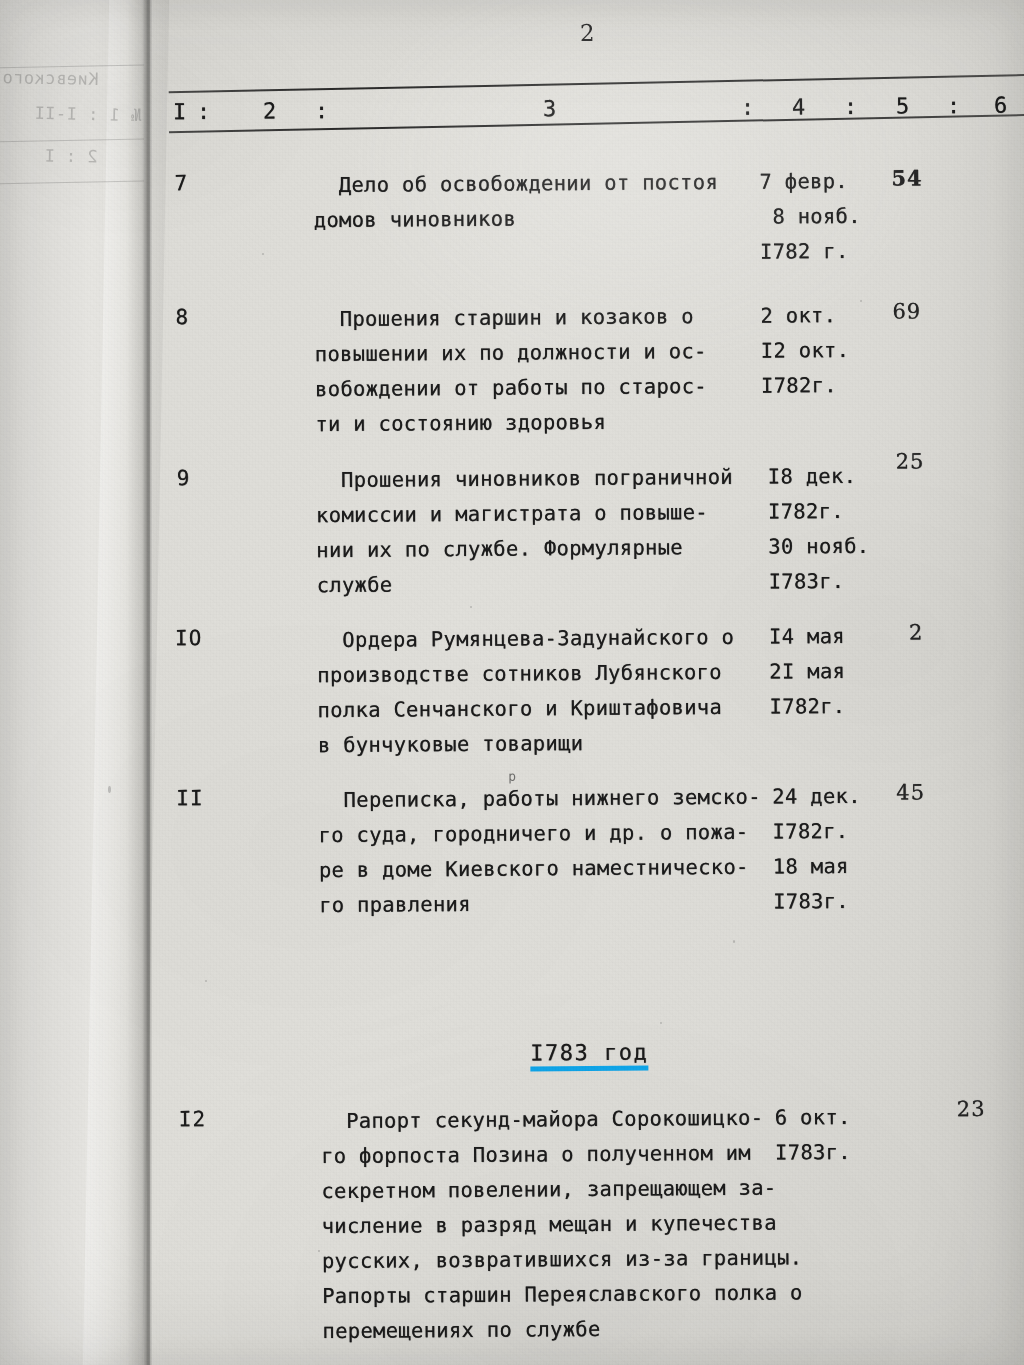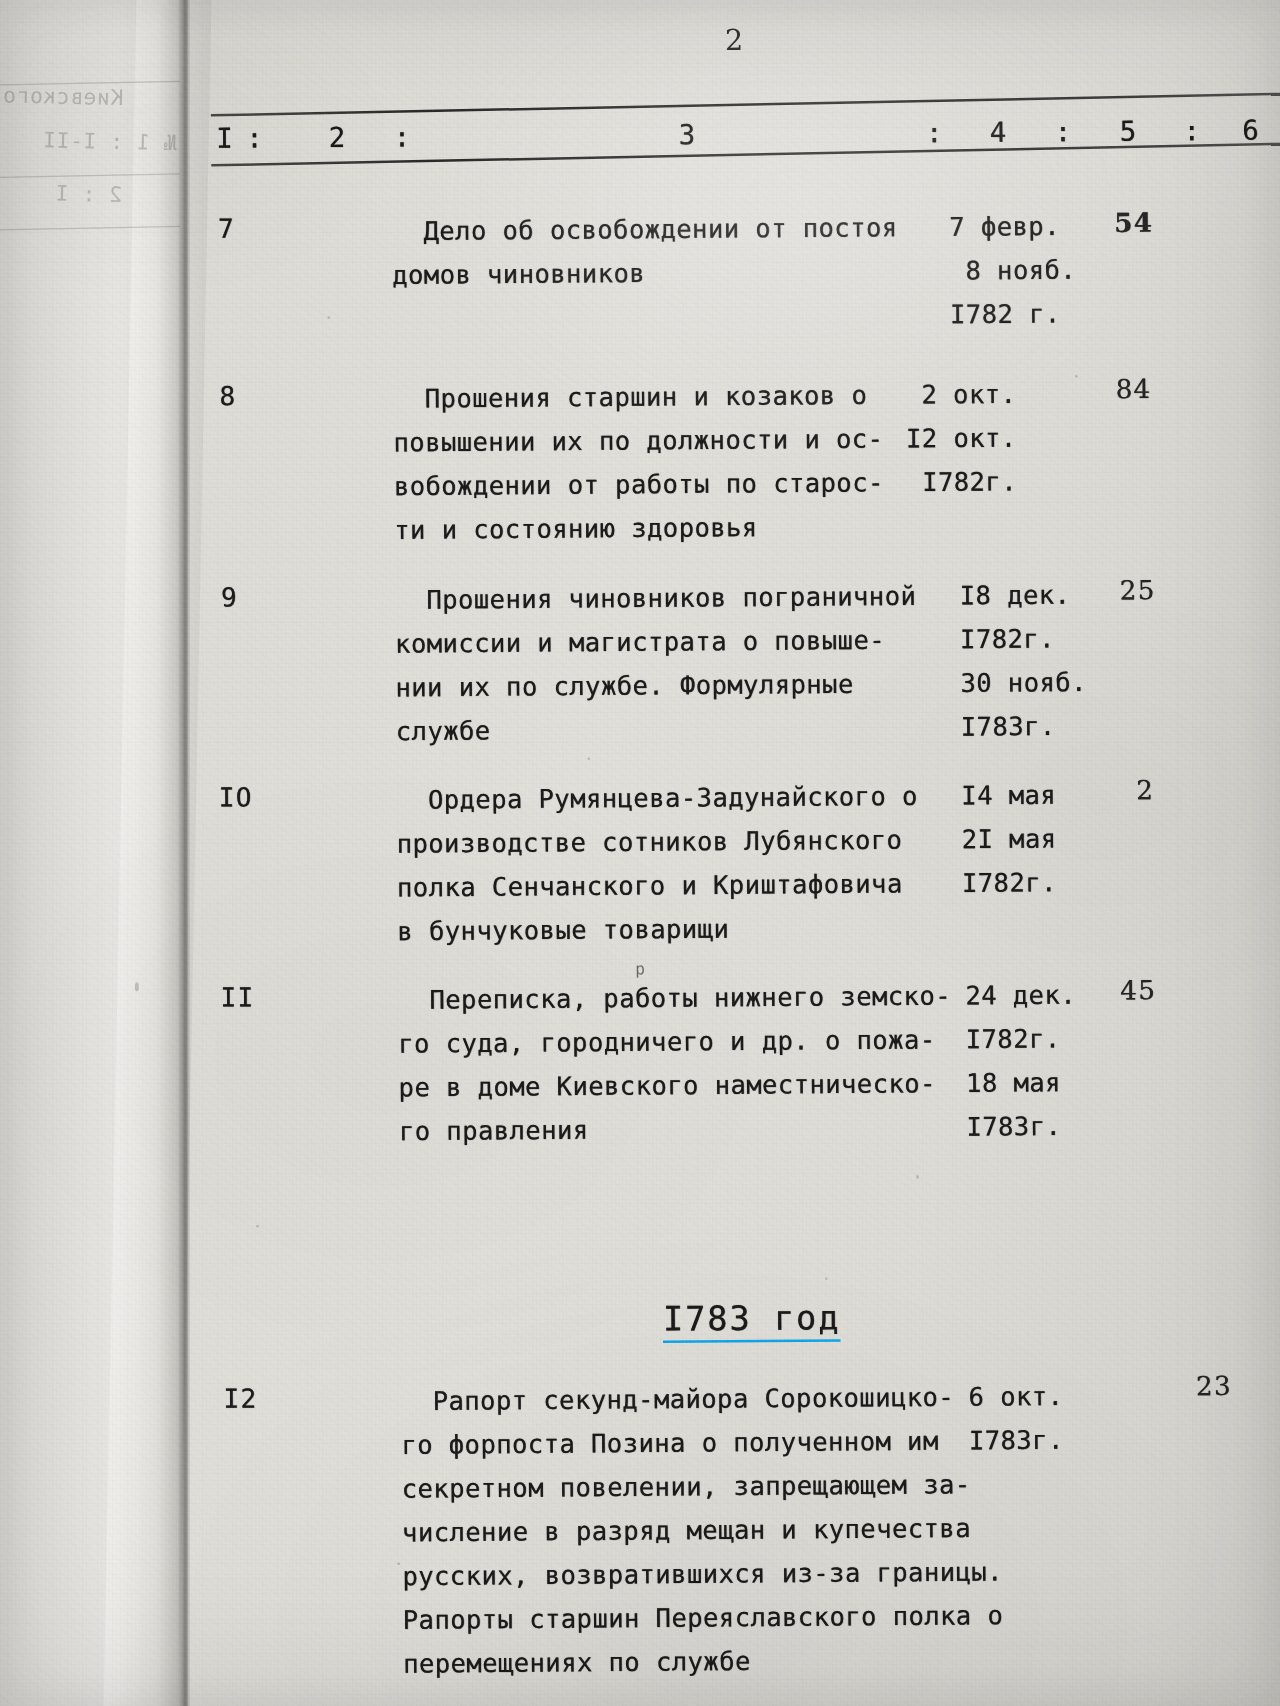--- a/index.html
+++ b/index.html
@@ -163,23 +163,23 @@
   .sheets {
     position: absolute;
     font-size: 21px;
     color: #232323;
     font-family: "DejaVu Serif", "Liberation Serif", serif;
     letter-spacing: 1px;
   }
 
   .year-heading {
     position: absolute;
-    font-size: 27px;
+    font-size: 22px;
     letter-spacing: 1.5px;
-    border-bottom: 2px solid #0ea5e9;
+    border-bottom: 5px solid #0ea5e9;
     padding-bottom: 1px;
   }
 
   
   .overtype {
     position: absolute;
     font-size: 13px;
     color: rgba(40,40,40,.62);
     font-family: "DejaVu Sans Mono", "Liberation Mono", monospace;
   }
@@ -236,29 +236,29 @@
       <div class="entry">
         <div class="num typed" style="left:23px;  top:168px;">7</div>
         <div class="desc typed" style="left:162px; top:166px;"><span>  Дело об освобождении от постоя</span><br><span>домов чиновников</span></div>
         <div class="dates typed" style="left:608px; top:166px;"><span>7 февр.</span><br><span> 8 нояб.</span><br><span>I782 г.</span></div>
         <div class="sheets typed" style="left:740px; top:168px;font-weight:bold;">54</div>
       </div>
 
       <div class="entry">
         <div class="num typed" style="left:23px;  top:302px;">8</div>
         <div class="desc typed" style="left:162px; top:300px;"><span>  Прошения старшин и козаков о</span><br><span>повышении их по должности и ос-</span><br><span>вобождении от работы по старос-</span><br><span>ти и состоянию здоровья</span></div>
-        <div class="dates typed" style="left:572px; top:300px;text-align:right;"><span>2 окт.</span><br><span>I2 окт.</span><br><span>I782г.</span></div>
-        <div class="sheets typed" style="left:740px; top:302px;">84</div>
+        <div class="dates typed" style="left:608px; top:300px;"><span>2 окт.</span><br><span>I2 окт.</span><br><span>I782г.</span></div>
+        <div class="sheets typed" style="left:740px; top:302px;">69</div>
       </div>
 
       <div class="entry">
         <div class="num typed" style="left:23px;  top:463px;">9</div>
         <div class="desc typed" style="left:162px; top:461px;"><span>  Прошения чиновников пограничной</span><br><span>комиссии и магистрата о повыше-</span><br><span>нии их по службе. Формулярные</span><br><span>службе</span></div>
         <div class="dates typed" style="left:614px; top:461px;"><span>I8 дек.</span><br><span>I782г.</span><br><span>30 нояб.</span><br><span>I783г.</span></div>
-        <div class="sheets typed" style="left:742px; top:463px;">25</div>
+        <div class="sheets typed" style="left:742px; top:452px;">25</div>
       </div>
 
       <div class="entry">
         <div class="num typed" style="left:20px;  top:623px;">IO</div>
         <div class="desc typed" style="left:162px; top:621px;"><span>  Ордера Румянцева-Задунайского о</span><br><span>производстве сотников Лубянского</span><br><span>полка Сенчанского и Криштафовича</span><br><span>в бунчуковые товарищи</span></div>
         <div class="dates typed" style="left:614px; top:621px;"><span>I4 мая</span><br><span>2I мая</span><br><span>I782г.</span></div>
         <div class="sheets typed" style="left:754px; top:623px;">2</div>
       </div>
 
       <div class="entry">

